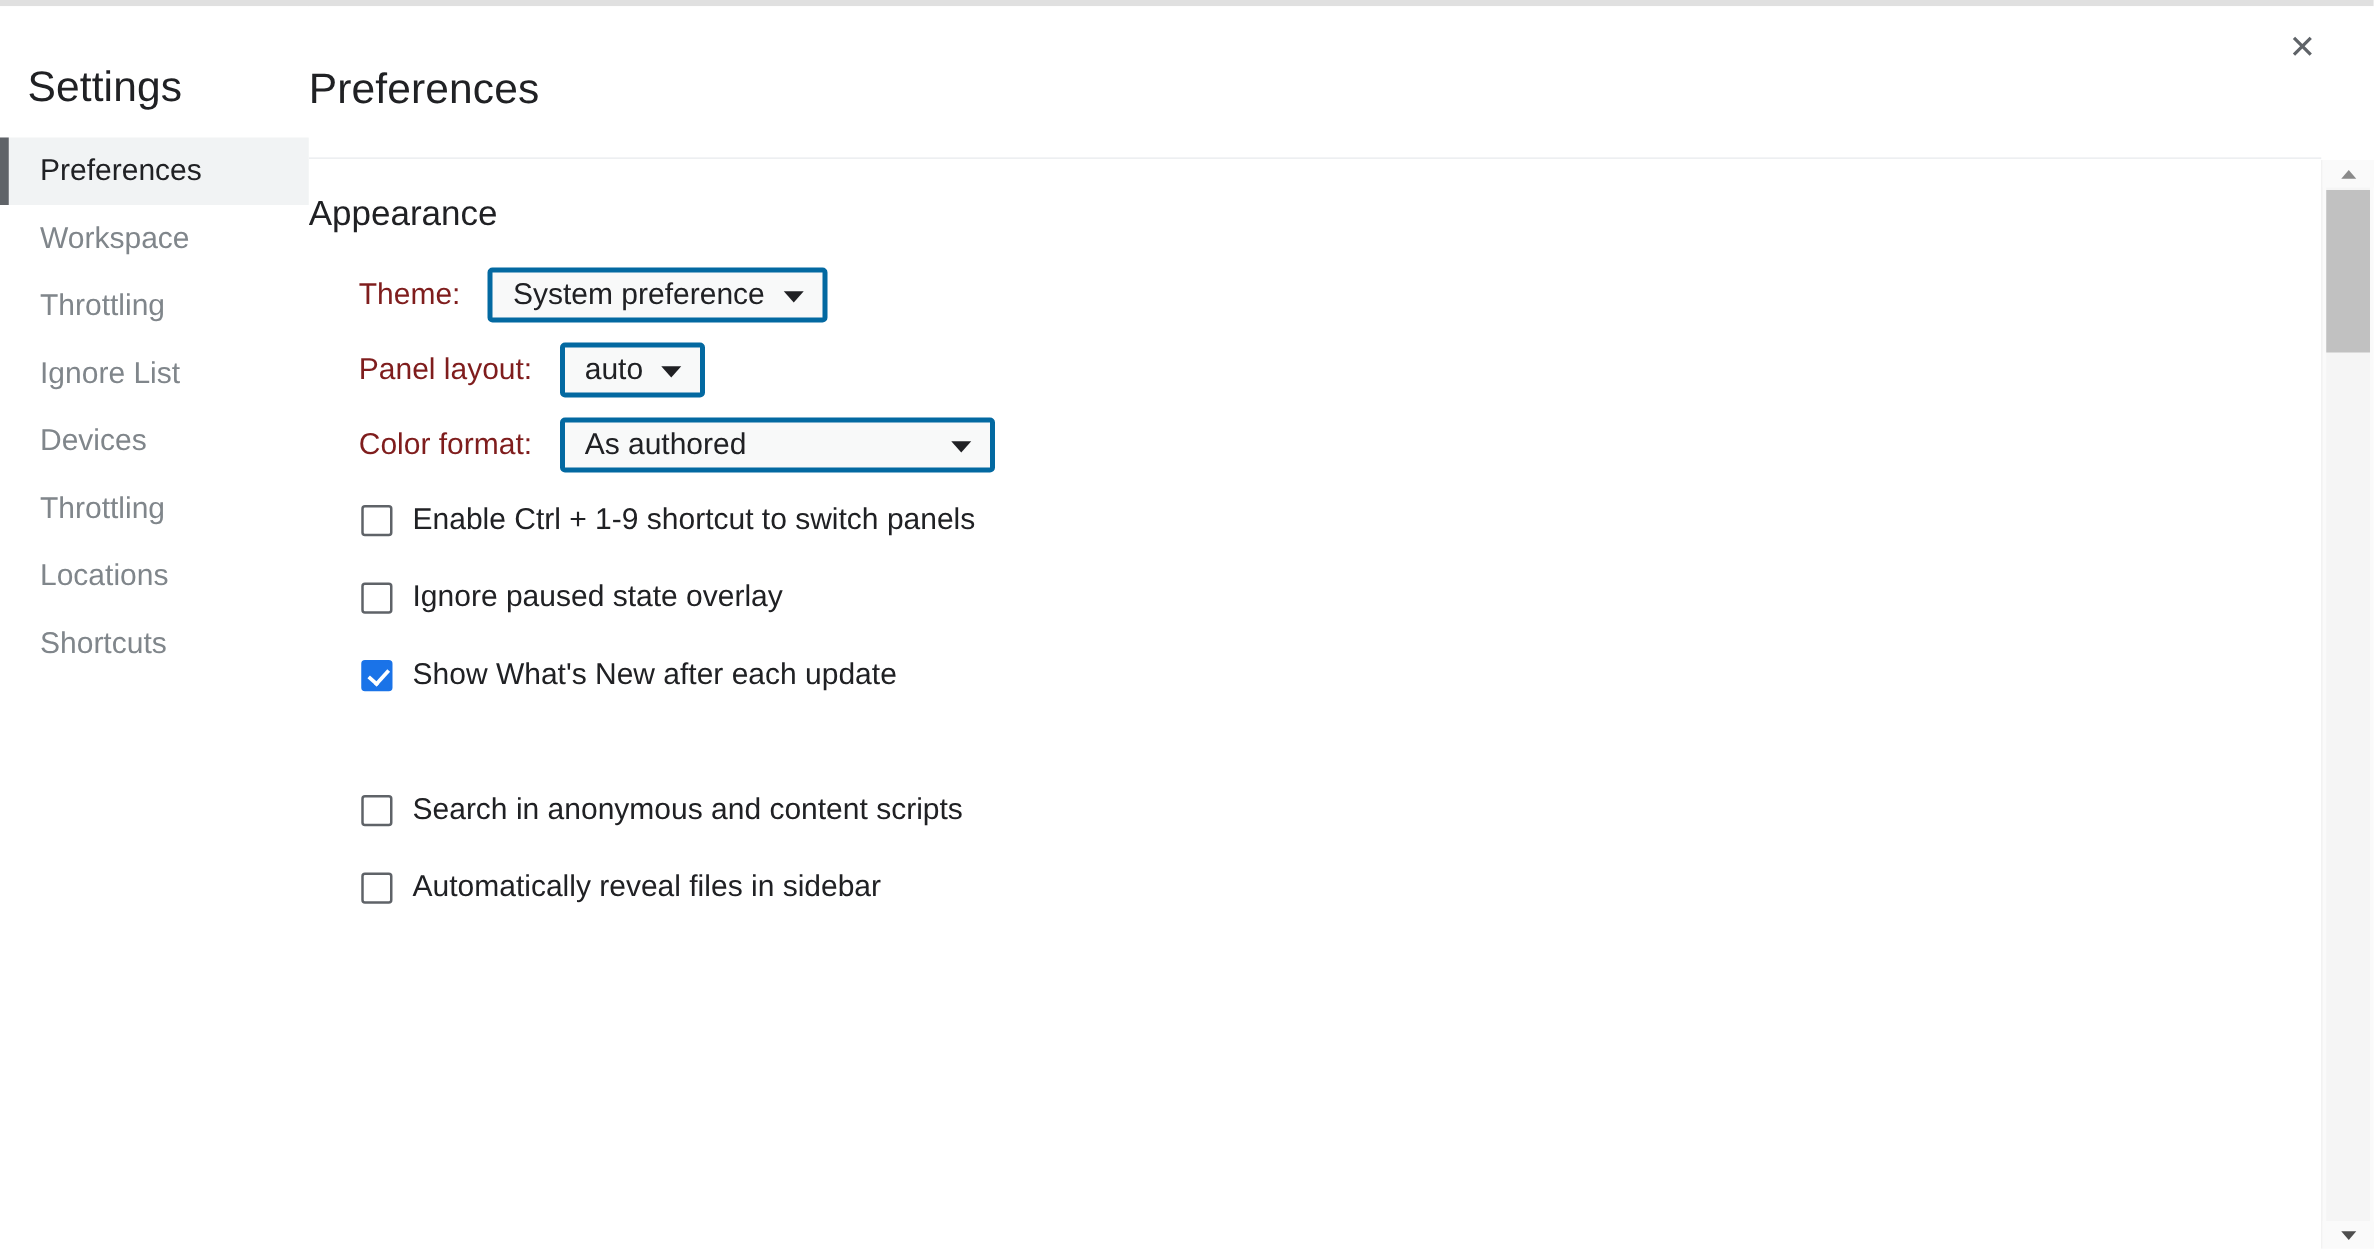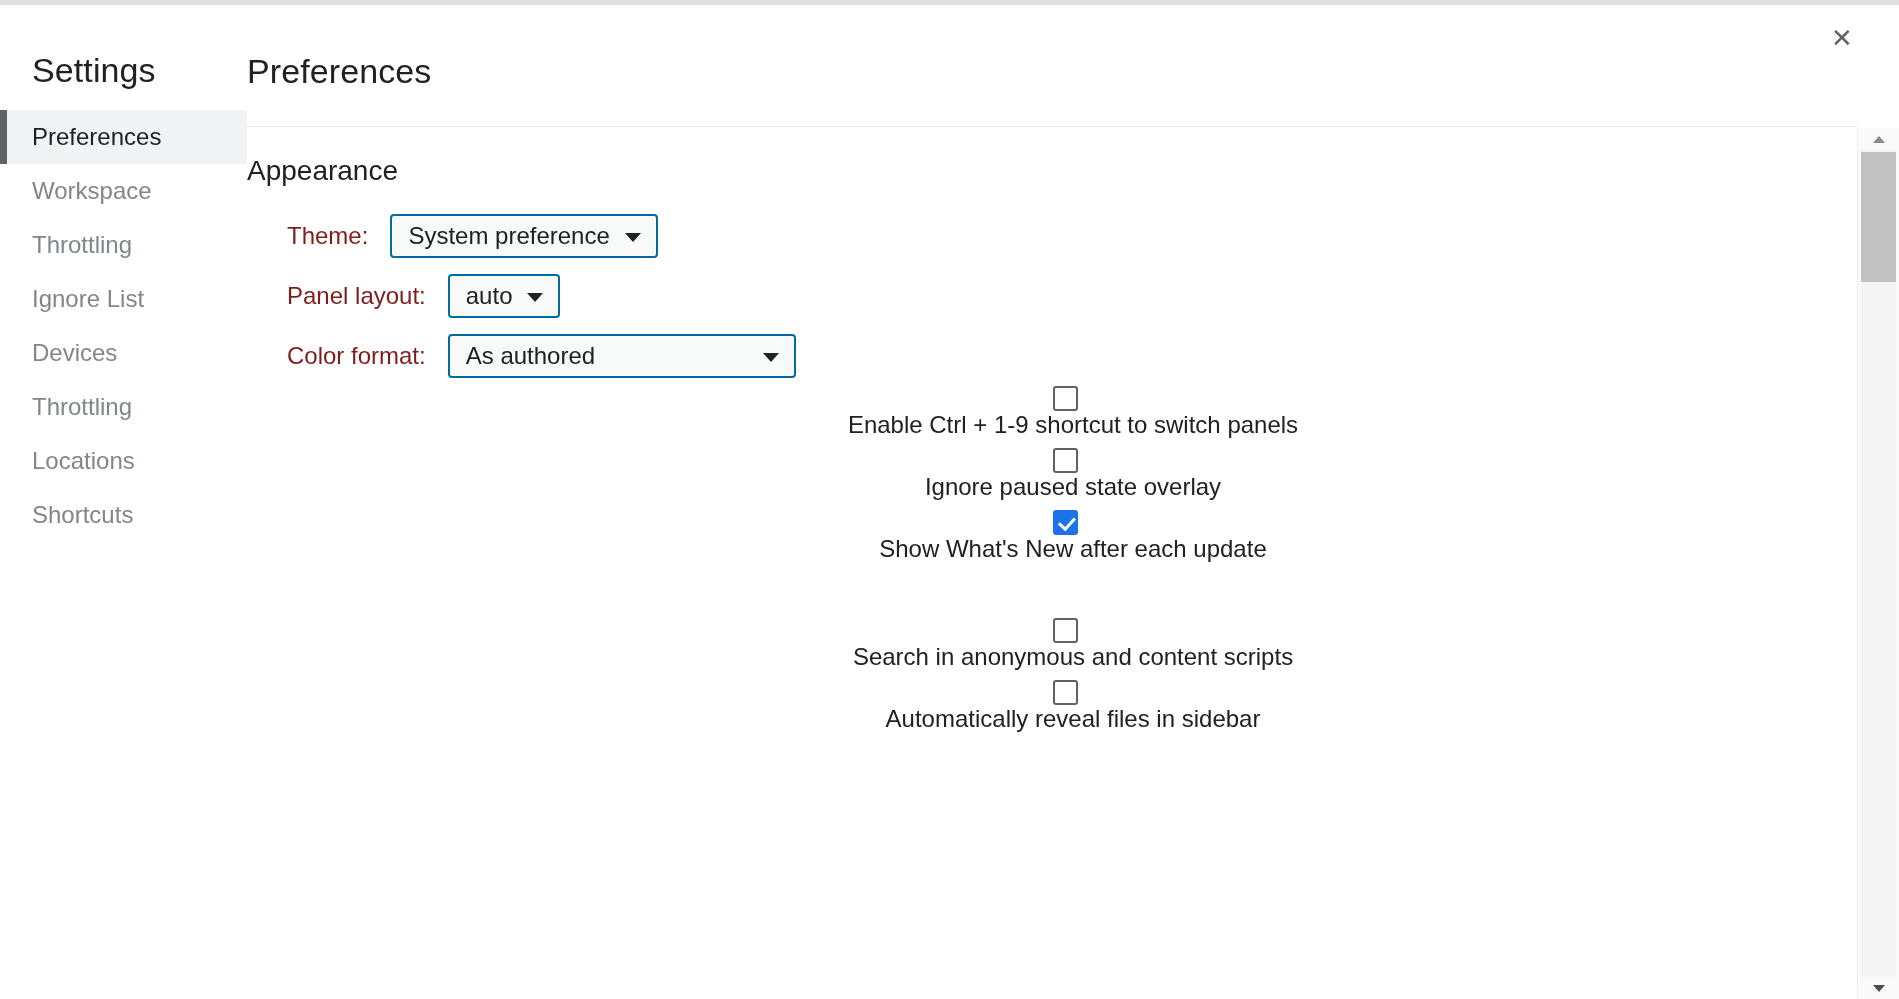--- a/index.html
+++ b/index.html
@@ -53,21 +53,21 @@
     height: 100%;
     background: #ffffff;
     padding-top: 0;
     z-index: 20;
   }
 
   .sidebar-title {
     font-size: 34px;
     font-weight: 400;
     color: #202124;
-    padding: 46px 0 0 32px;
+    padding: 46px 0 0 22px;
     letter-spacing: 0.1px;
     line-height: 1.15;
   }
 
   .sidebar-list {
     margin-top: 20px;
     list-style: none;
   }
 
   .sidebar-item {
@@ -156,21 +156,21 @@
     margin-right: 22px;
     white-space: nowrap;
   }
 
   .select-box {
     position: relative;
     display: inline-flex;
     align-items: center;
     height: 44px;
     background: #f8f9f9;
-    border: 2px solid #0369a1;
+    border: 4px solid #0369a1;
     border-radius: 4px;
     padding: 0 46px 0 16px;
     font-size: 24px;
     color: #202124;
     cursor: pointer;
     white-space: nowrap;
     font-family: "Liberation Sans", sans-serif;
   }
 
   .select-arrow {
@@ -186,21 +186,20 @@
   }
 
   
   .checkbox-row {
     display: flex;
     align-items: center;
     height: 62px;
     padding-left: 42px;
     cursor: pointer;
     user-select: none;
-    flex-direction: column;
   }
 
   .checkbox {
     position: relative;
     flex: 0 0 auto;
     width: 25px;
     height: 25px;
     border: 2px solid #5f6368;
     border-radius: 3px;
     background: #ffffff;

